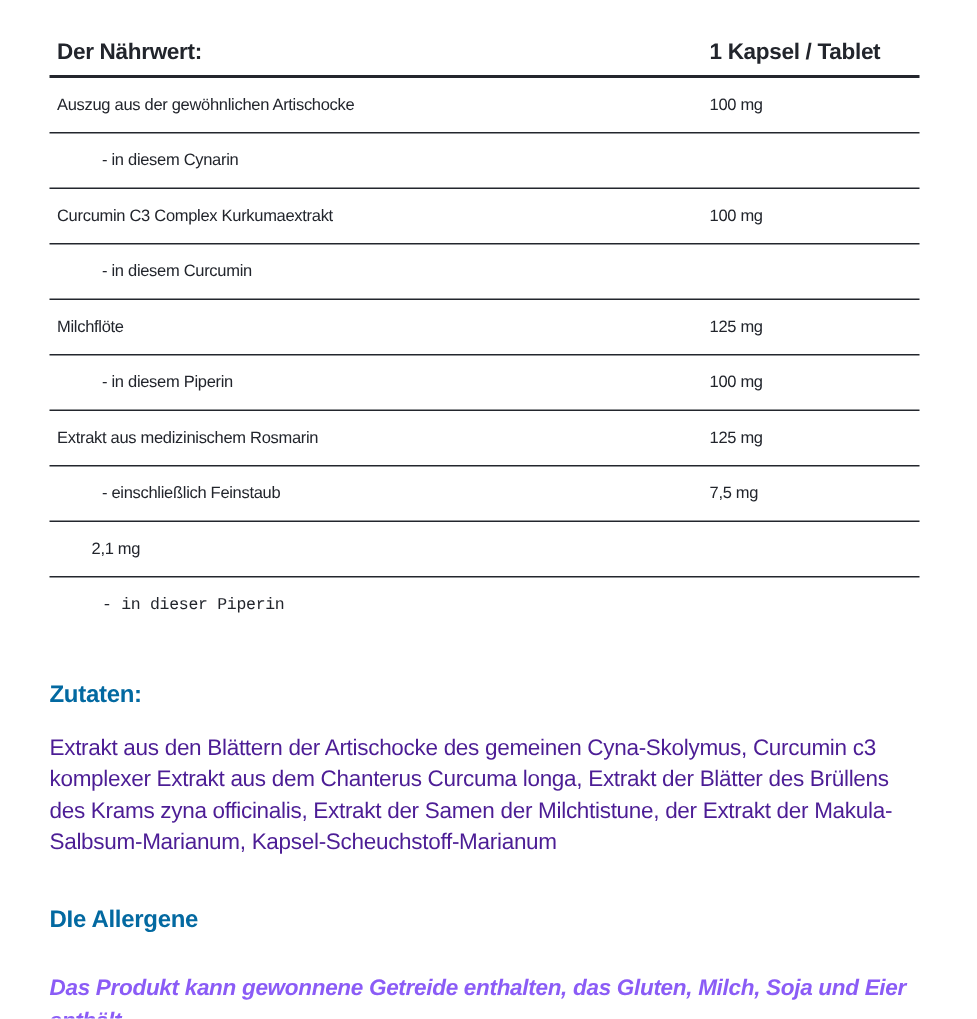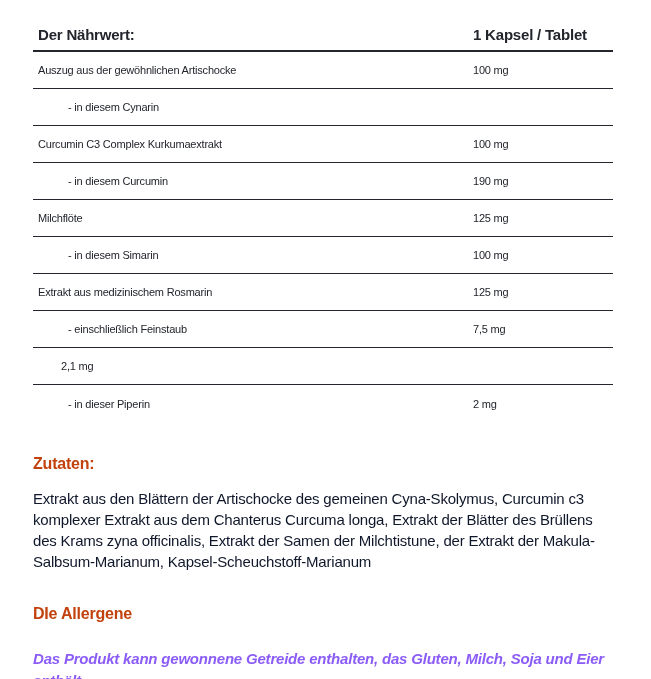--- a/index.html
+++ b/index.html
@@ -31,43 +31,43 @@
     font-size: 15px;
   }
   .t-row {
     display: flex;
     align-items: center;
     height: 37px;
     box-sizing: border-box;
     border-bottom: 1.5px solid #23262d;
     font-size: 11px;
   }
-  .t-row:last-child { border-bottom: none; }
+  .t-row:last-child { border-bottom: none; font-family: Liberation Mono, monospace; }
   .cell { white-space: nowrap; }
   .cell.label {
     width: 412px;
     padding-left: 5px;
     box-sizing: border-box;
     flex: 0 0 auto;
   }
   .cell.label.indent { padding-left: 35px; }
   .cell.value { flex: 1 1 auto; margin-left: 28px; }
   
   .section-heading {
     font-weight: bold;
     font-size: 16px;
     margin-top: 33px;
-    color: #c2410c;
+    color: #0369a1;
   }
   .ingredients-text {
     margin-top: 15px;
     font-size: 15px;
     line-height: 21px;
     white-space: pre;
-    color: #0f172a;
+    color: #4c1d95;
   }
   .allergens-heading { }
   .allergens-text {
     margin-top: 25px;
     font-size: 15px;
     line-height: 21.5px;
     font-weight: bold;
     font-style: italic;
     white-space: pre;
     color: #8b5cf6;
@@ -93,50 +93,48 @@
     <div class="cell label indent">- in diesem Cynarin</div>
   </div>
 
   <div class="t-row">
     <div class="cell label">Curcumin C3 Complex Kurkumaextrakt</div>
     <div class="cell value">100 mg</div>
   </div>
 
   <div class="t-row">
     <div class="cell label indent">- in diesem Curcumin</div>
-    <div class="cell value">190 mg</div>
   </div>
 
   <div class="t-row">
     <div class="cell label">Milchflöte</div>
     <div class="cell value">125 mg</div>
   </div>
 
   <div class="t-row">
-    <div class="cell label indent">- in diesem Simarin</div>
+    <div class="cell label indent">- in diesem Piperin</div>
     <div class="cell value">100 mg</div>
   </div>
 
   <div class="t-row">
     <div class="cell label">Extrakt aus medizinischem Rosmarin</div>
     <div class="cell value">125 mg</div>
   </div>
 
   <div class="t-row">
     <div class="cell label indent">- einschließlich Feinstaub</div>
     <div class="cell value">7,5 mg</div>
   </div>
 
   <div class="t-row">
     <div class="cell value">2,1 mg</div>
   </div>
 
   <div class="t-row">
     <div class="cell label indent">- in dieser Piperin</div>
-    <div class="cell value">2 mg</div>
   </div>
 </div>
   </div>
 
   <div class="section-heading">Zutaten:</div>
 
   <div class="ingredients-text">Extrakt aus den Blättern der Artischocke des gemeinen Cyna-Skolymus, Curcumin c3
 komplexer Extrakt aus dem Chanterus Curcuma longa, Extrakt der Blätter des Brüllens
 des Krams zyna officinalis, Extrakt der Samen der Milchtistune, der Extrakt der Makula-
 Salbsum-Marianum, Kapsel-Scheuchstoff-Marianum</div>

